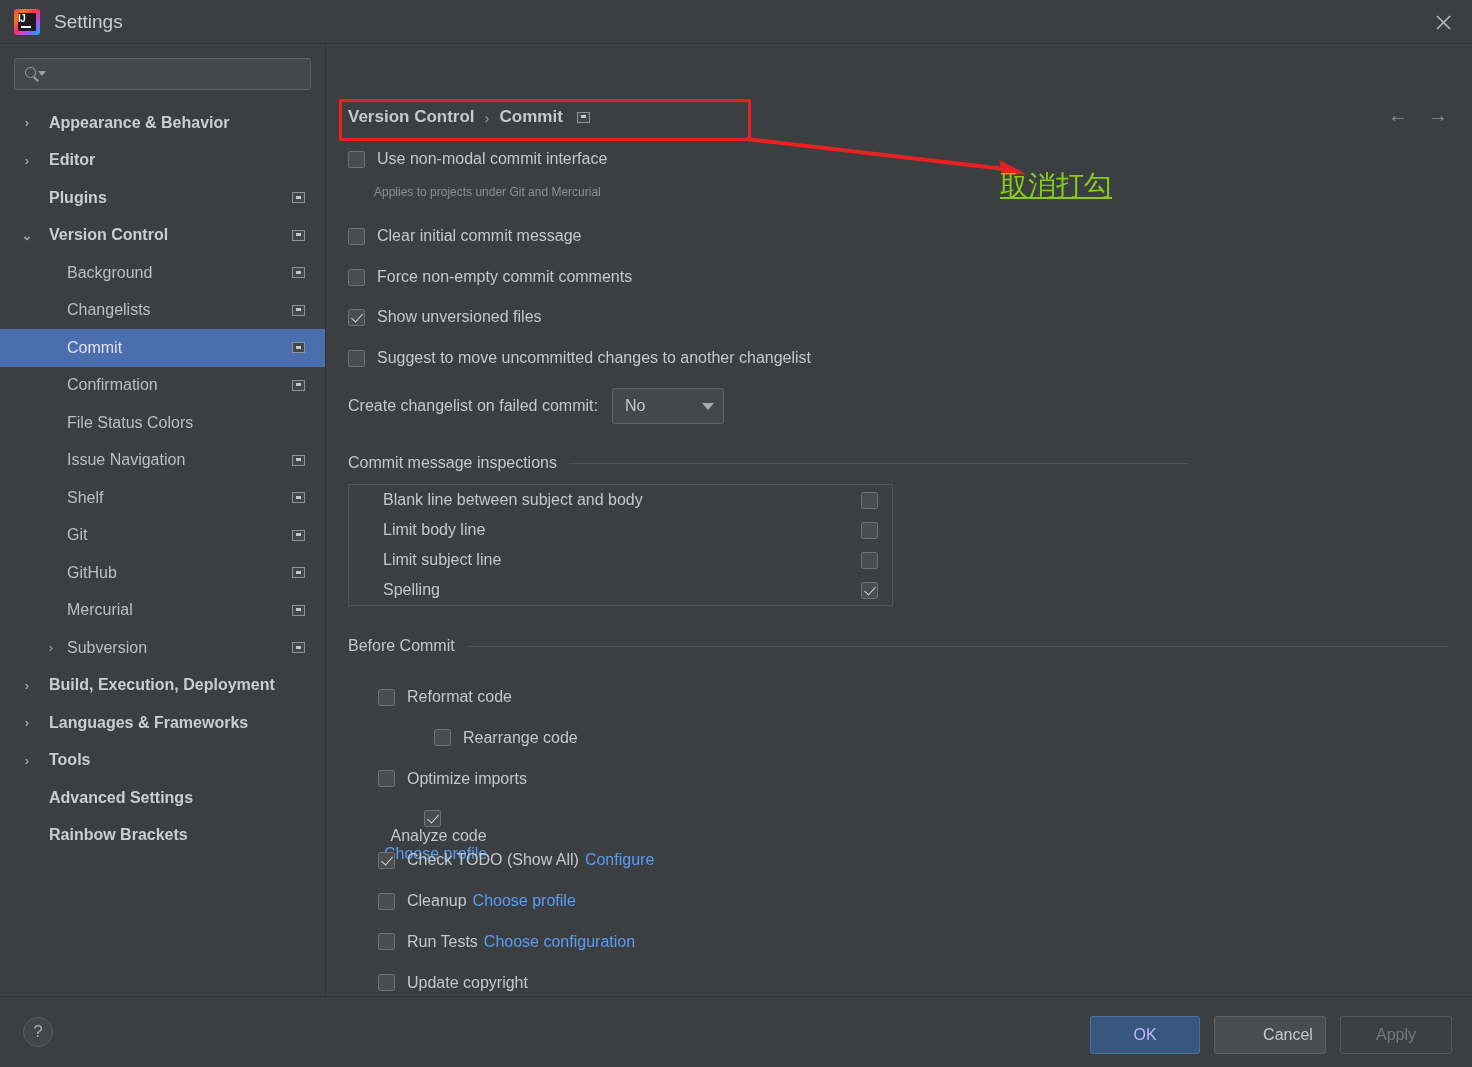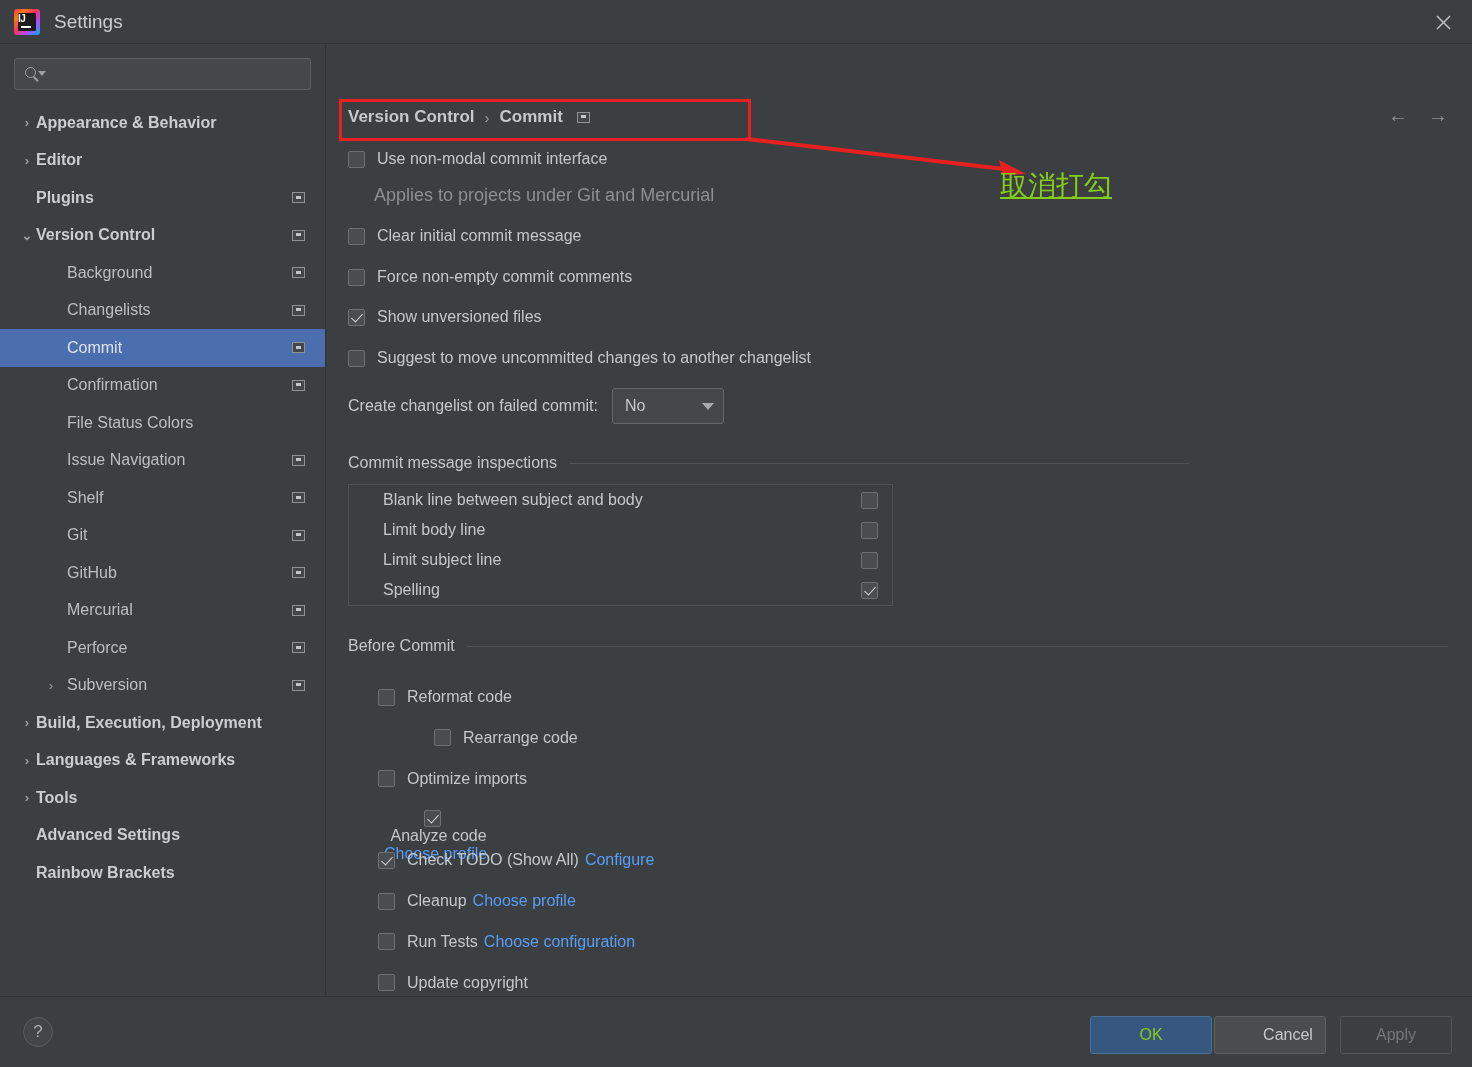--- a/index.html
+++ b/index.html
@@ -158,21 +158,21 @@
   }
   .tree-row .scope-icon i {
     display: block;
     width: 5px; height: 3px;
     background: #c2c7cb;
     margin: 2.5px auto 0 auto;
   }
 
   
   .lvl0 .chev { left: 20px; }
-  .lvl0 .lbl  { margin-left: 36px; }
+  .lvl0 .lbl  { margin-left: 49px; }
   .lvl1 .chev { left: 44px; }
   .lvl1 .lbl  { margin-left: 67px; }
 
   
   .main {
     position: absolute;
     left: 326px; top: 44px;
     width: 1146px; height: 952px;
     background: #3c3f41;
     overflow: hidden;
@@ -237,21 +237,21 @@
     width: 5px; height: 10px;
     border: solid #d4d8dc;
     border-width: 0 1.8px 1.8px 0;
     transform: rotate(42deg);
   }
   .cbrow .cblabel { margin-left: 12px; }
   .cbrow .lnk { color: #589df6; margin-left: 6px; }
 
   .hint {
     position: absolute;
-    font-size: 18px;
+    font-size: 12px;
     color: #8b9095;
     white-space: nowrap;
   }
 
   
   .droprow {
     position: absolute;
     display: flex;
     align-items: center;
     font-size: 16px;
@@ -347,24 +347,24 @@
     display: flex; align-items: center; justify-content: center;
   }
   .btn {
     position: absolute;
     height: 38px;
     border-radius: 3px;
     display: flex; align-items: center; justify-content: center;
     font-size: 16px;
   }
   .btn-ok {
-    left: 1090px; top: 1016px; width: 122px;
+    left: 1090px; top: 1016px; width: 110px;
     background: #365880;
     border: 1px solid #4a7099;
-    color: #84cc16;
+    color: #c4b5fd;
   }
   .btn-cancel {
     left: 1214px; top: 1016px; width: 112px;
     background: #4a4d4f;
     border: 1px solid #5e6163;
     color: #c3c8cd;
     padding-left: 36px;
   }
   .btn-apply {
     left: 1340px; top: 1016px; width: 112px;
@@ -485,27 +485,20 @@
           </span>
         </div>
         <div class="tree-row lvl1">
           <span class="chev"></span>
           <span class="lbl">Mercurial</span>
           <span class="scope-icon">
             <i></i>
           </span>
         </div>
         <div class="tree-row lvl1">
-          <span class="chev"></span>
-          <span class="lbl">Perforce</span>
-          <span class="scope-icon">
-            <i></i>
-          </span>
-        </div>
-        <div class="tree-row lvl1">
           <span class="chev">›</span>
           <span class="lbl">Subversion</span>
           <span class="scope-icon">
             <i></i>
           </span>
         </div>
         <div class="tree-row lvl0 bold">
           <span class="chev">›</span>
           <span class="lbl">Build, Execution, Deployment</span>
         </div>

